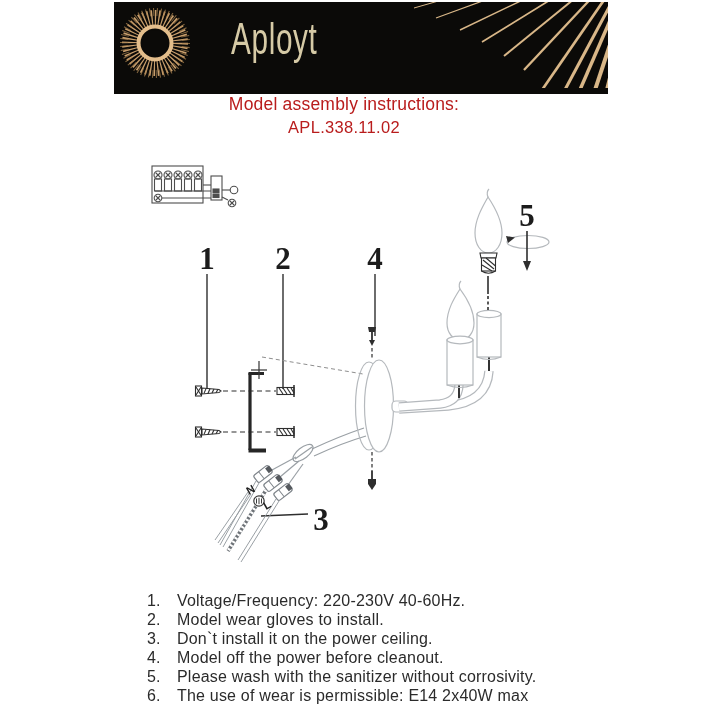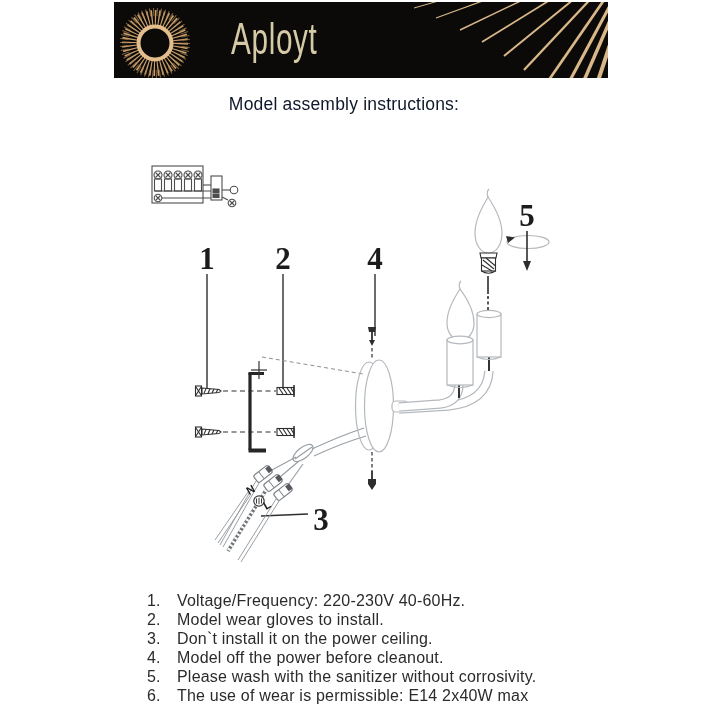--- a/index.html
+++ b/index.html
@@ -2,31 +2,31 @@
 <html><head>
 <meta charset="utf-8">
 <style>
   html,body{margin:0;padding:0;}
   body{
     width:720px;height:720px;position:relative;background:#ffffff;
     font-family:"Liberation Sans",sans-serif;overflow:hidden;
   }
   
   .banner{
-    position:absolute;left:114px;top:2px;width:494px;height:76px;
+    position:absolute;left:114px;top:2px;width:494px;height:92px;
     background:#0b0a08;overflow:hidden;
   }
   .banner svg{position:absolute;left:0;top:0;}
   .brand{
     position:absolute;left:117px;top:11px;
     font-size:45px;font-weight:400;color:#d6caa6;letter-spacing:1px;
     transform:scaleX(.66);transform-origin:left top;white-space:nowrap;
   }
   
-  .titleblock{position:absolute;left:24px;top:94px;width:640px;text-align:center;color:#0f172a;}
+  .titleblock{position:absolute;left:24px;top:94px;width:640px;text-align:center;color:#b91c1c;}
   .title-line1{font-size:17.5px;letter-spacing:.2px;}
   .title-line2{font-size:16.5px;margin-top:3px;letter-spacing:.3px;}
   
   .diagram{position:absolute;left:0;top:0;}
   .partnum{font-family:"Liberation Serif",serif;font-size:31px;font-weight:600;fill:#1c1c1c;}
   .wirelbl{font-family:"Liberation Sans",sans-serif;font-size:11px;font-weight:bold;fill:#222;}
   
   .instructions{position:absolute;left:147px;top:591px;width:470px;color:#2b2b2b;}
   .instr-row{display:flex;line-height:19px;font-size:16px;letter-spacing:.2px;}
   .instr-num{width:30px;flex:0 0 30px;}
@@ -57,20 +57,21 @@
       <line x1="530" y1="-60" x2="462" y2="97" stroke-width="3.5"></line>
       <line x1="530" y1="-60" x2="478" y2="97" stroke-width="4"></line>
       <line x1="530" y1="-60" x2="491" y2="97" stroke-width="4.5"></line>
     </g>
   </svg>
   <div class="brand">Aployt</div>
 </div>
 
 <div class="titleblock">
   <div class="title-line1">Model assembly instructions:</div>
+  <div class="title-line2">APL.338.11.02</div>
 </div>
 
 <svg class="diagram" width="720" height="720" viewBox="0 0 720 720">
 
   <g fill="none" stroke="#4d4d4d" stroke-width="1.1">
     <rect x="152" y="166" width="51" height="37"></rect>
     <g>
       <circle cx="158" cy="175" r="4"></circle>
         <line x1="155.5" y1="172.5" x2="160.5" y2="177.5"></line>
         <line x1="155.5" y1="177.5" x2="160.5" y2="172.5"></line>

